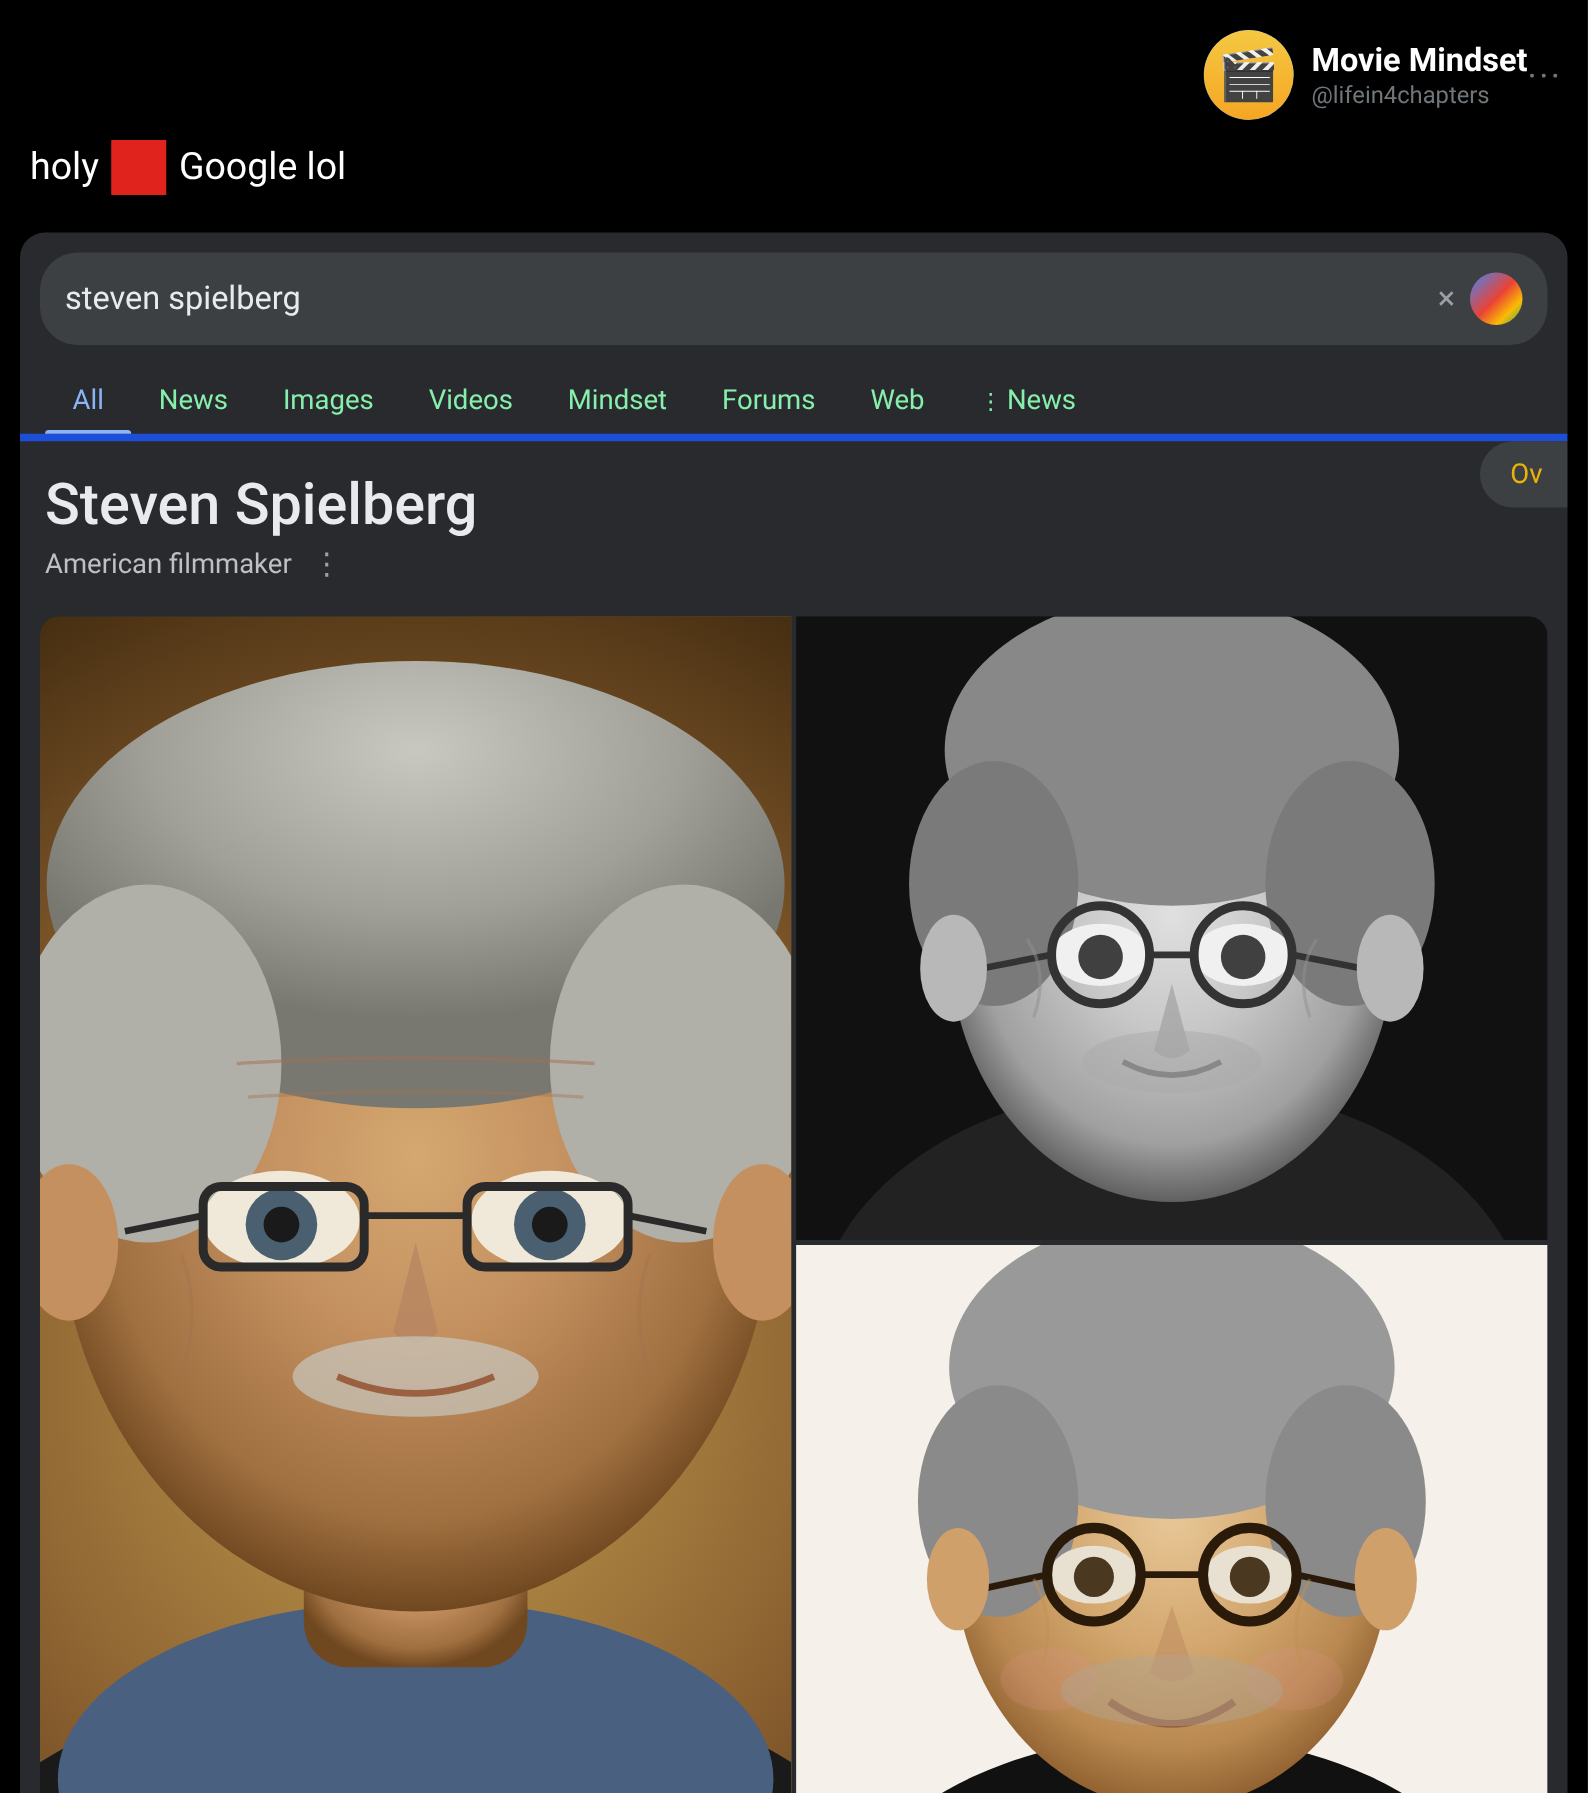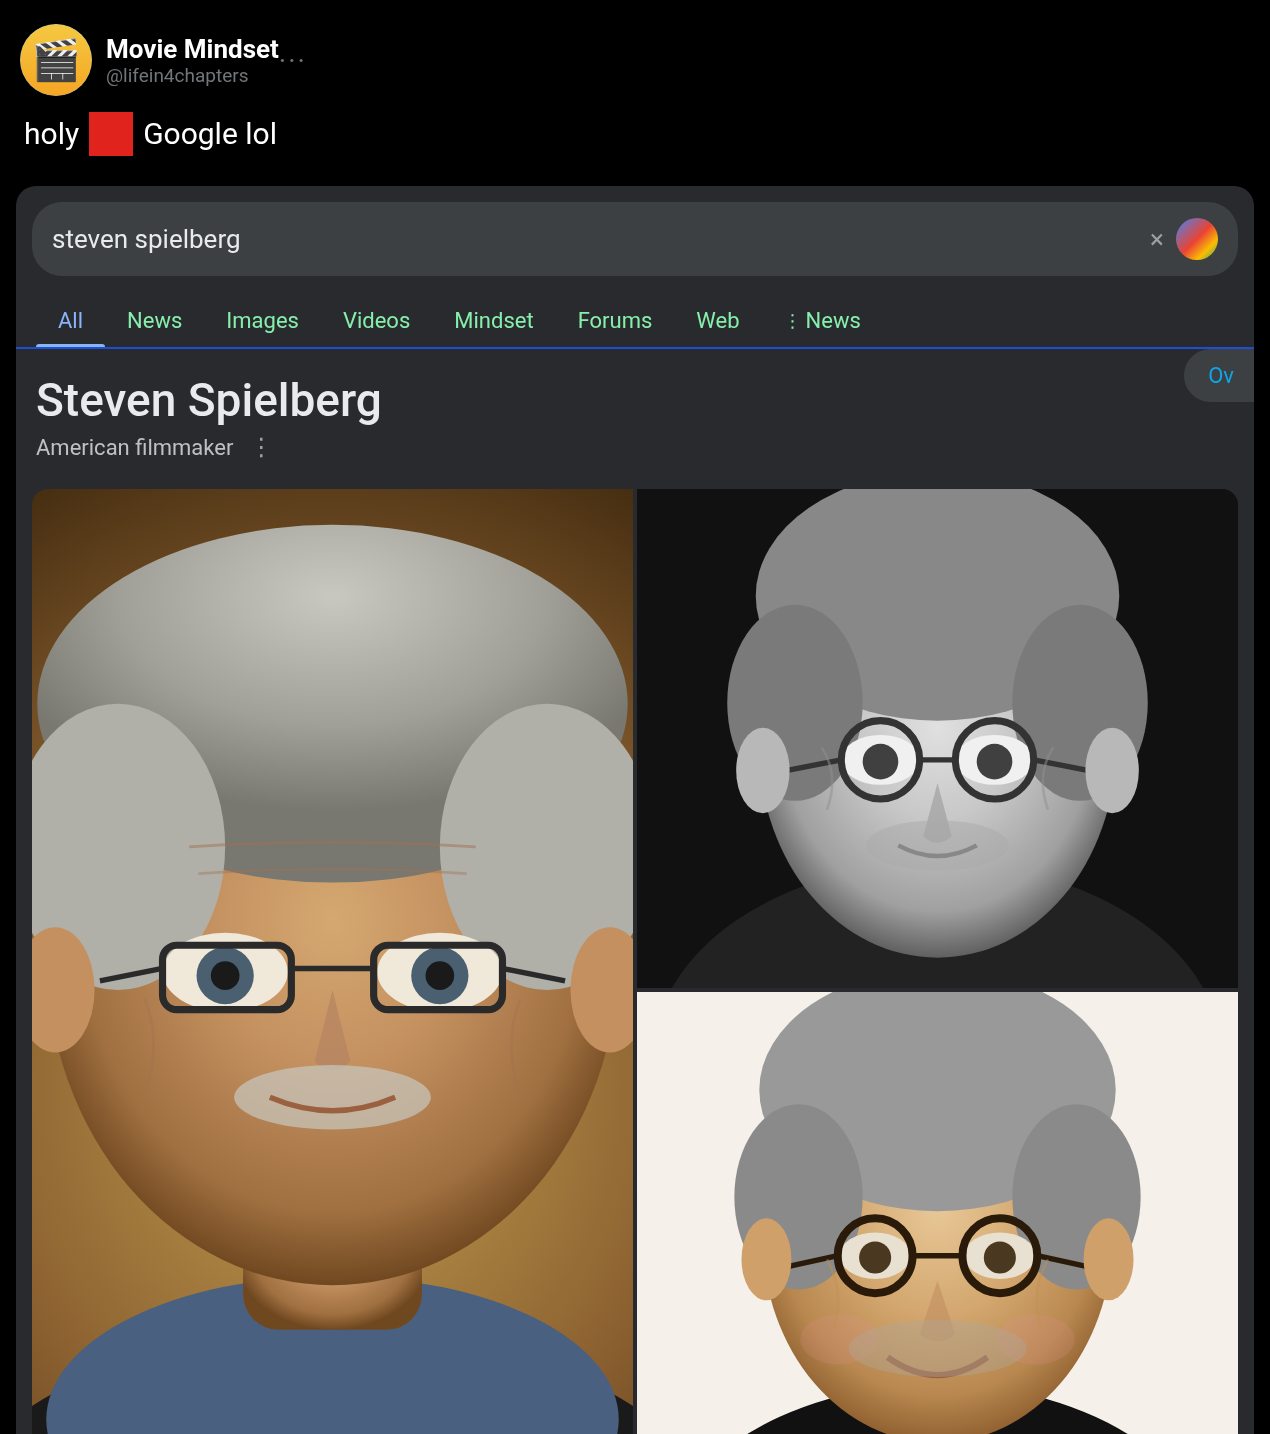--- a/index.html
+++ b/index.html
@@ -8,21 +8,21 @@
       color: #fff;
       font-family: -apple-system, BlinkMacSystemFont, "Segoe UI", Roboto, Helvetica, Arial, sans-serif;
       width: 1270px;
       min-height: 1434px;
     }
 
     
     .tweet-header {
       display: flex;
       align-items: center;
-      justify-content: flex-start;
+      justify-content: flex-end;
       padding: 24px 20px 12px 20px;
     }
     .tweet-user {
       display: flex;
       align-items: center;
       gap: 14px;
     }
     .avatar {
       width: 72px;
       height: 72px;
@@ -125,21 +125,21 @@
       background: linear-gradient(135deg, #4285f4 0%, #ea4335 50%, #fbbc04 75%, #34a853 100%);
       flex-shrink: 0;
     }
 
     
     .nav-tabs {
       display: flex;
       align-items: center;
       padding: 8px 20px 0 20px;
       gap: 0;
-      border-bottom: 2px solid #1d4ed8;
+      border-bottom: 6px solid #1d4ed8;
       margin-top: 10px;
     }
     .nav-tab {
       padding: 14px 22px;
       font-size: 22px;
       color: #86efac;
       cursor: pointer;
       position: relative;
       white-space: nowrap;
     }
@@ -185,21 +185,21 @@
 
     
     .overview-btn-partial {
       position: absolute;
       right: 0;
       top: 0;
       background: #3c4043;
       border-radius: 30px 0 0 30px;
       padding: 14px 20px 14px 24px;
       font-size: 22px;
-      color: #0ea5e9;
+      color: #eab308;
     }
 
     
     .image-grid {
       display: grid;
       grid-template-columns: 1fr 1fr;
       grid-template-rows: auto auto;
       gap: 4px;
       margin: 0 16px 16px 16px;
       border-radius: 16px;

